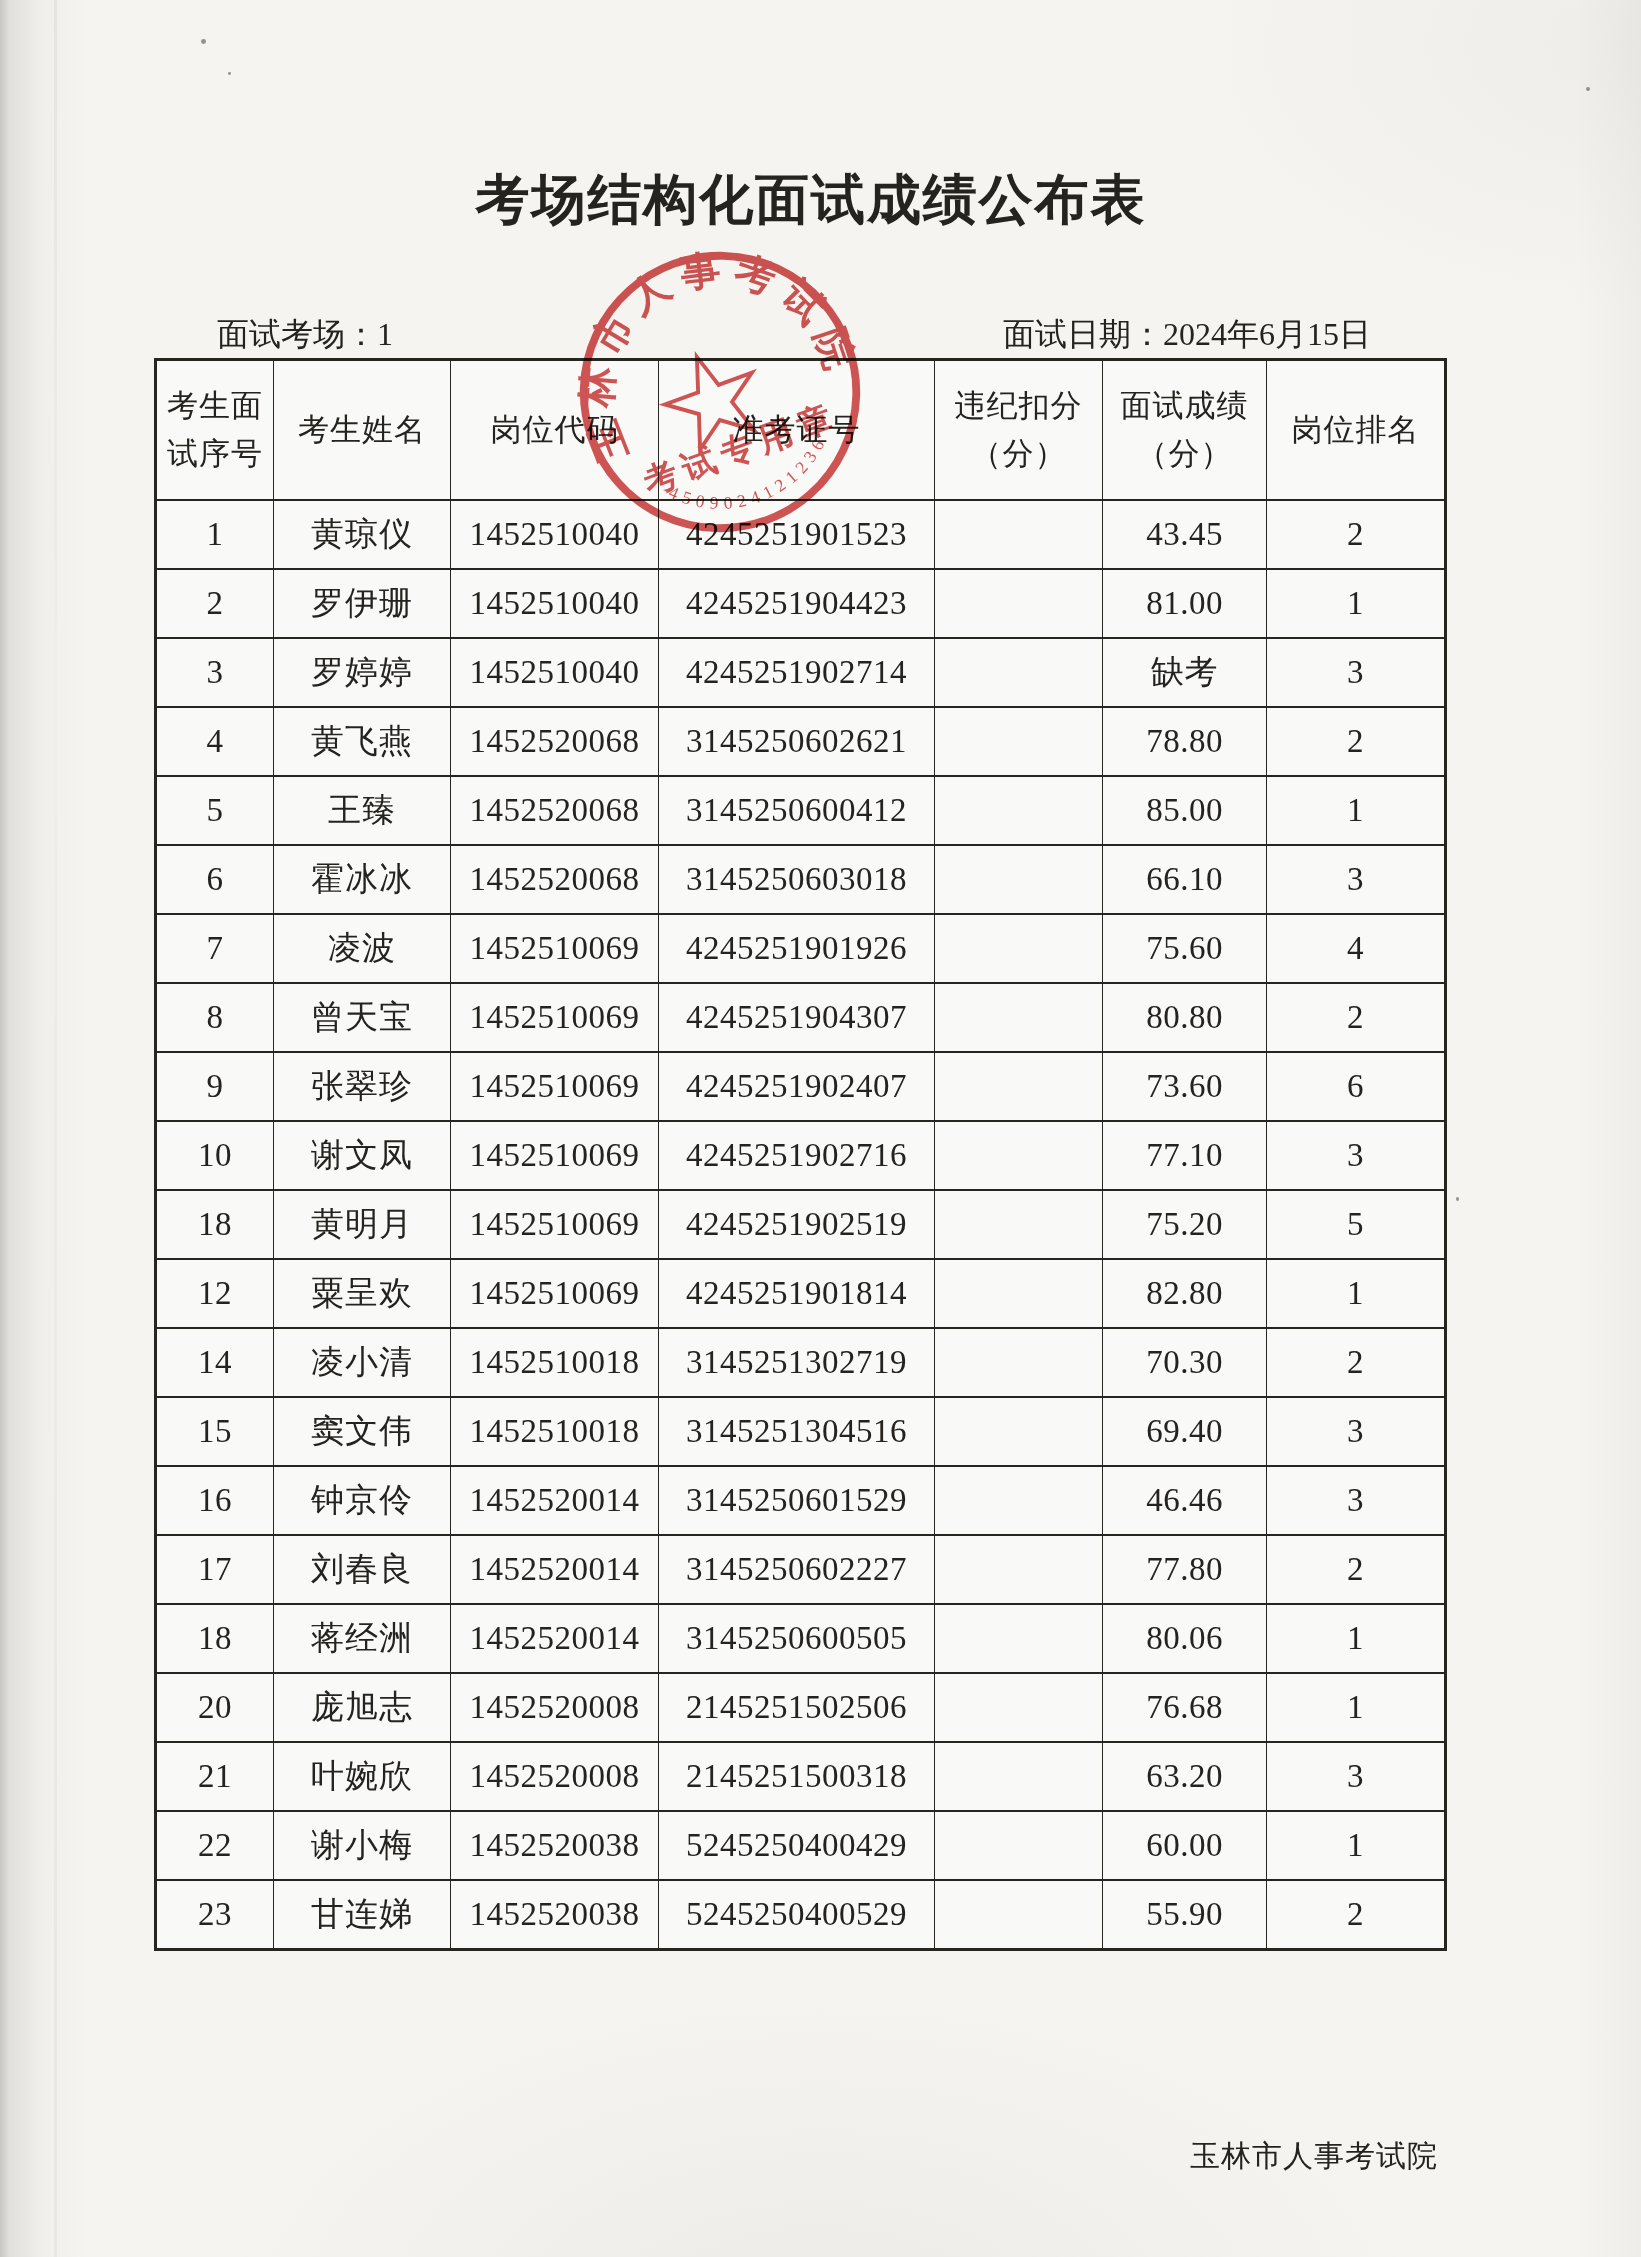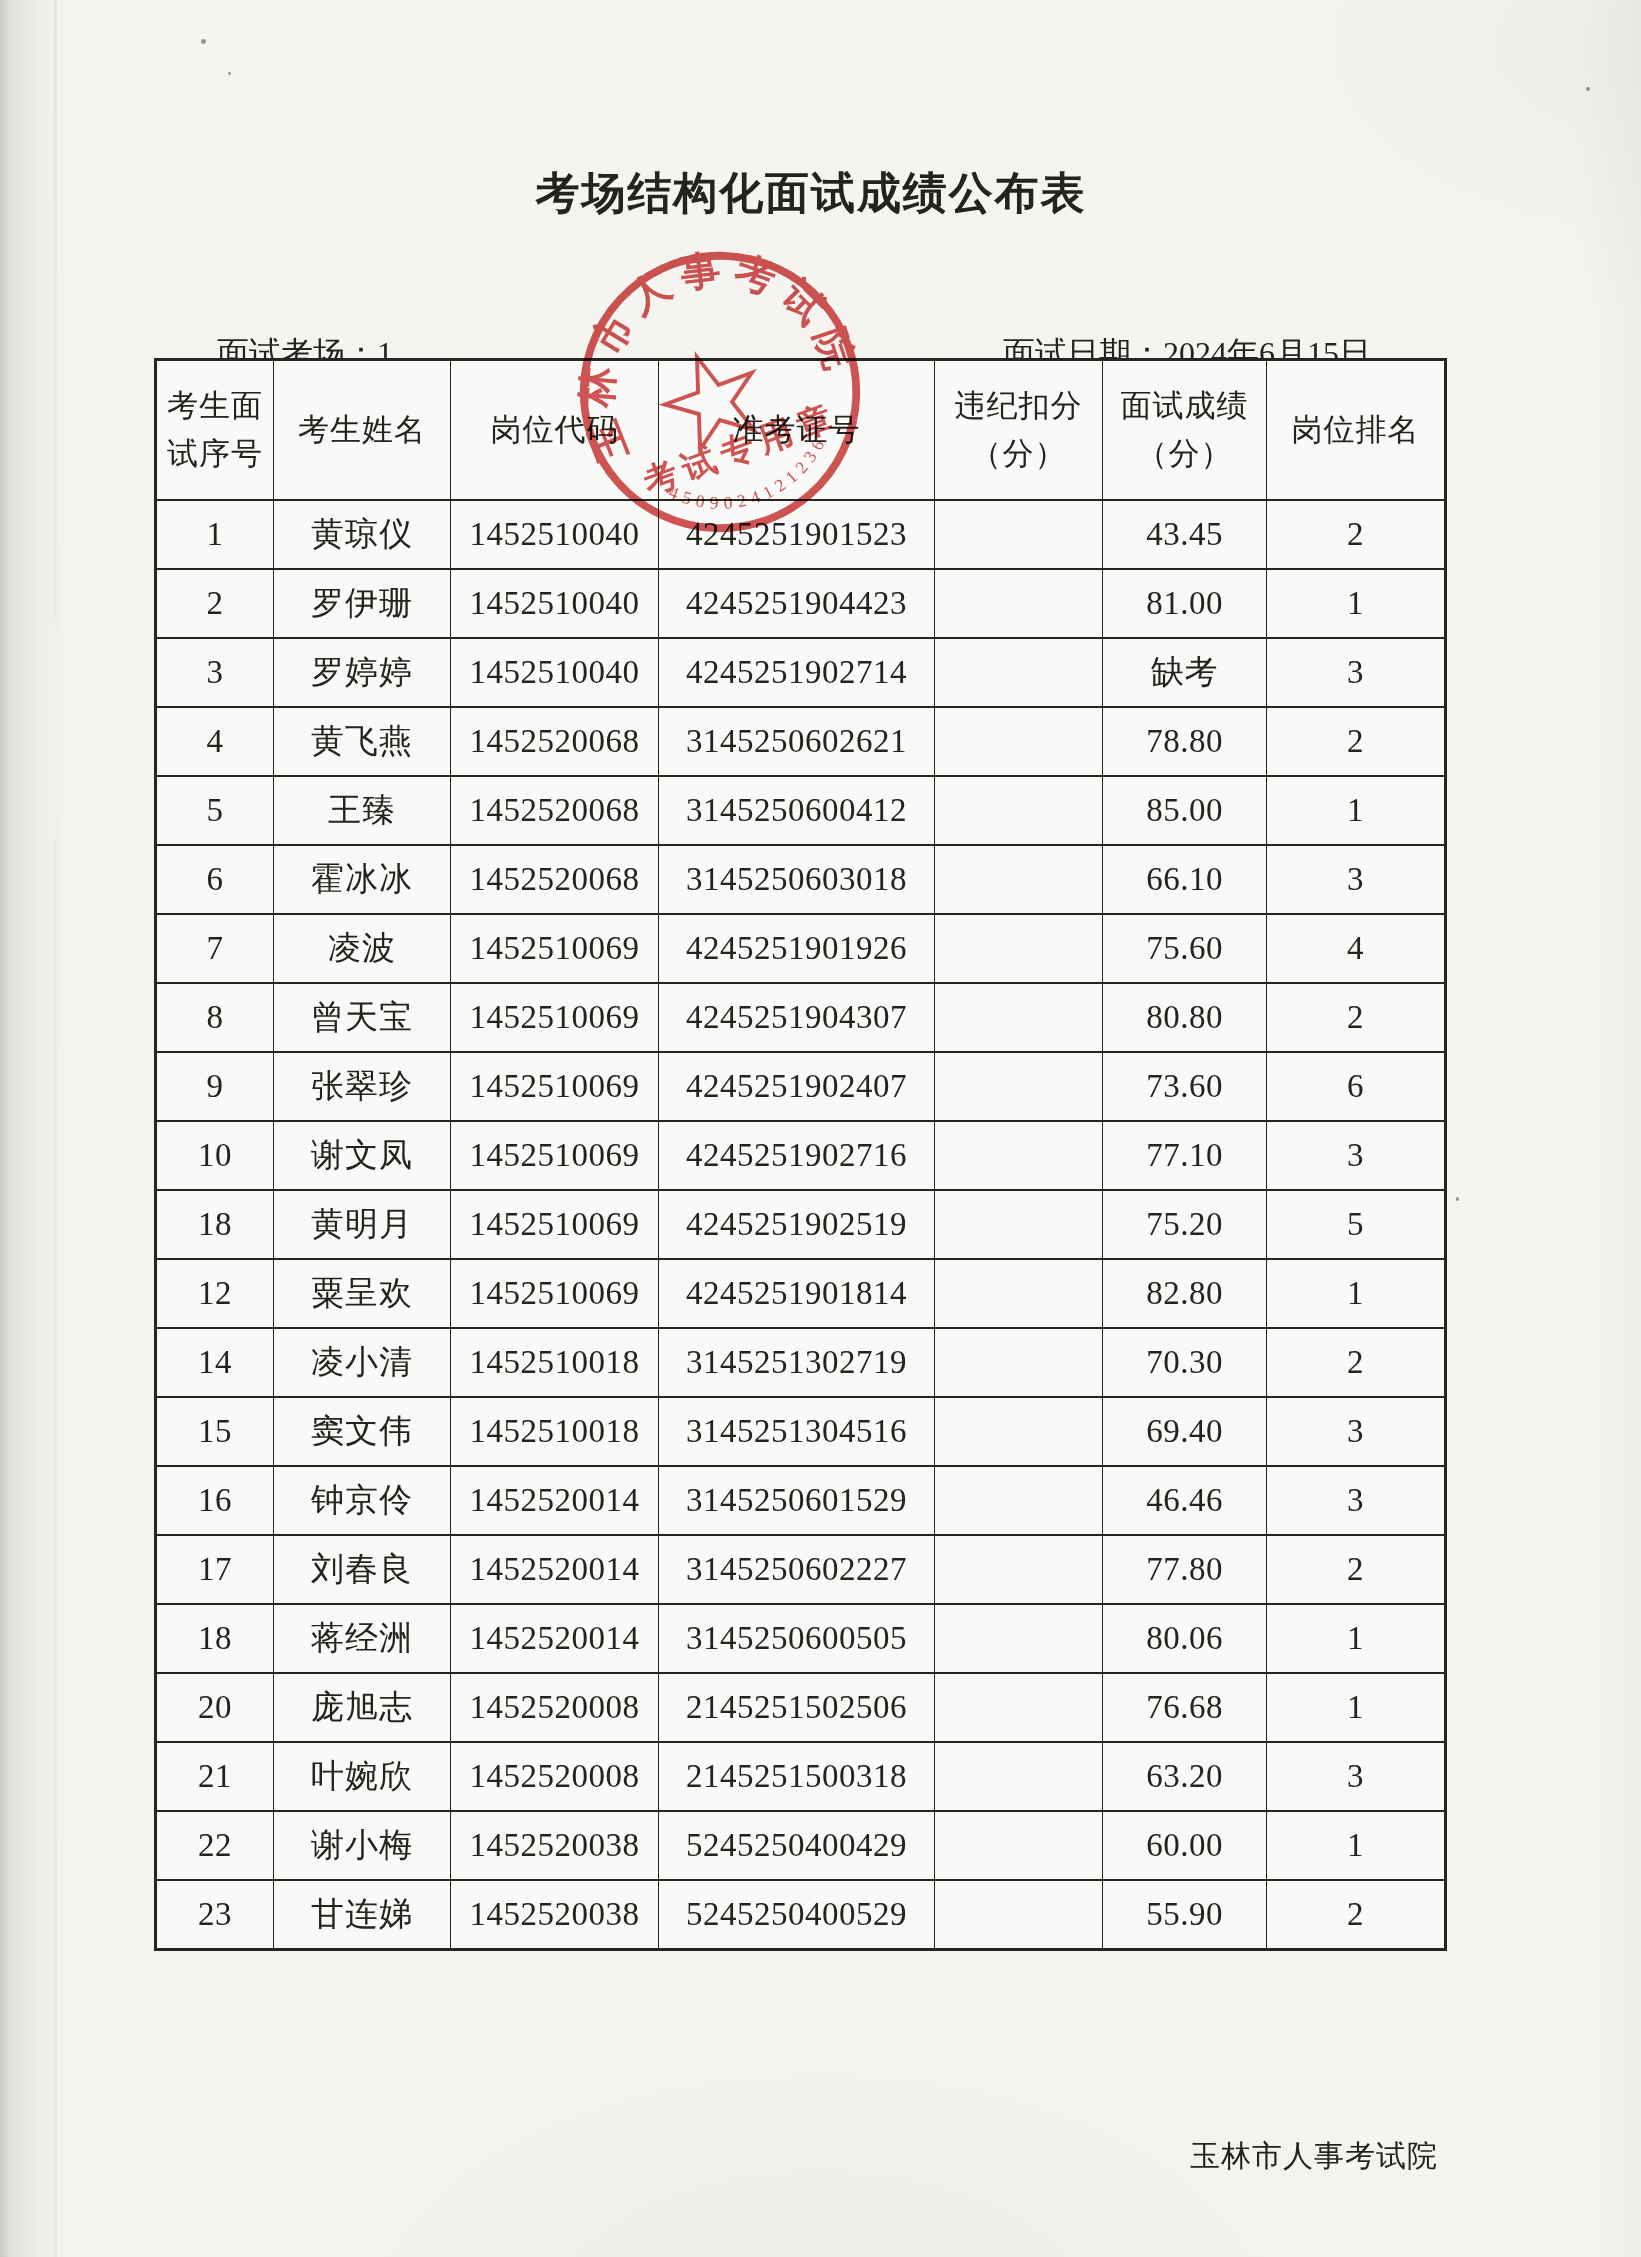--- a/index.html
+++ b/index.html
@@ -16,27 +16,26 @@
       linear-gradient(90deg, #c9c7c2 0px, #e2e0dc 9.7px, #f0efeb 43px, var(--paper-color,#f5f4f0) 87px, var(--paper-color,#f5f4f0) 96%, #eeedea 100%);
     color:var(--ink-color,#24231f);
   }
   .fold-line{
     position:absolute;left:54px;top:0;width:2.9px;height:100%;
     background:linear-gradient(180deg, rgba(0,0,0,.05), rgba(0,0,0,.01) 30%, rgba(0,0,0,.04) 90%);
     pointer-events:none;
   }
   .doc-title{
     position:absolute;top:164px;left:0;width:1622px;
-    text-align:center;font-size:44px;font-weight:bold;letter-spacing:1.9px;
+    text-align:center;font-size:54px;font-weight:bold;letter-spacing:1.9px;
   }
   .meta-row{
     position:absolute;top:313px;left:217px;width:1154px;
     display:flex;justify-content:space-between;align-items:baseline;
     font-size:32px;
-    margin-top:19px;
   }
   .results-table{
     position:absolute;left:154px;top:358px;
     border-collapse:collapse;table-layout:fixed;width:1289px;
     background:#f9f9f7;
   }
   .results-table th,.results-table td{
     border:2.9px solid var(--line-color,#26251f);
     border-left-width:1.9px;border-right-width:1.9px;
     text-align:center;vertical-align:middle;

